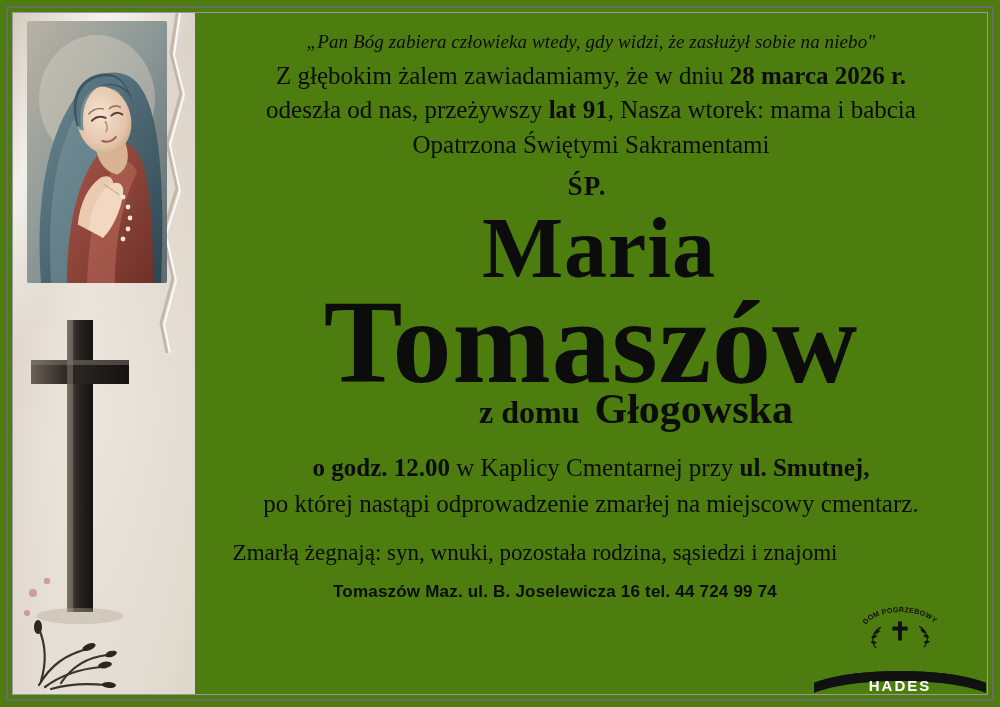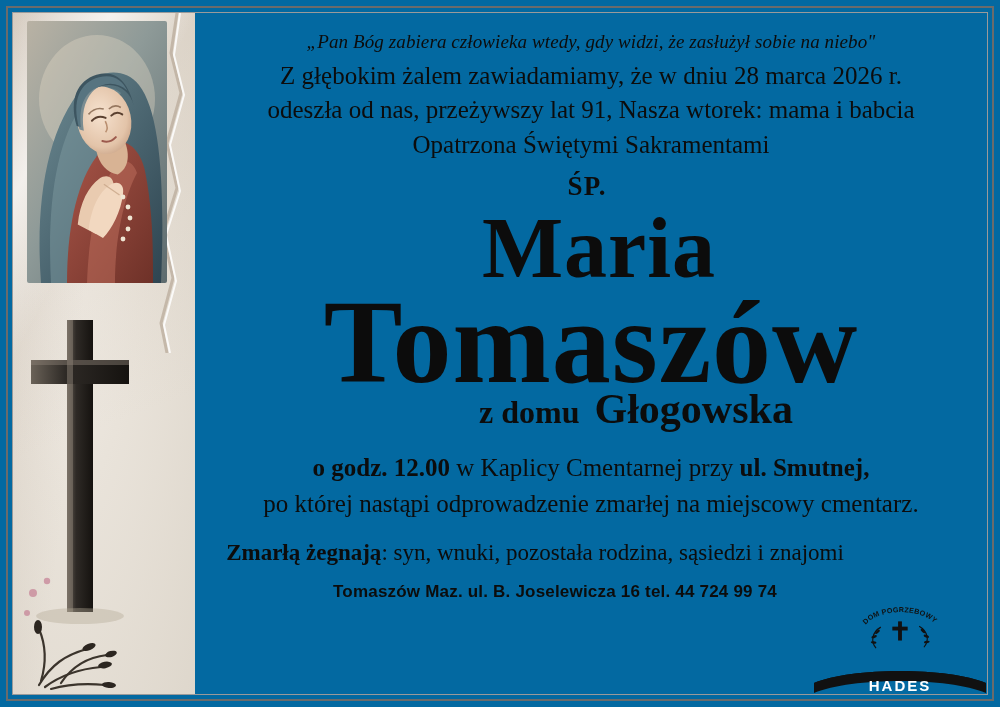--- a/index.html
+++ b/index.html
@@ -12,21 +12,21 @@
     height: 707px;
     font-family: "Liberation Serif", serif;
     overflow: hidden;
   }
 
   #notice {
     position: relative;
     width: 1000px;
     height: 707px;
     box-sizing: border-box;
-    background: #0369a1;
+    background: #4d7c0f;
     overflow: hidden;
   }
 
   
   .outer-border {
     position: absolute;
     left: 6px;
     top: 6px;
     right: 6px;
     bottom: 6px;
@@ -120,21 +120,21 @@
     line-height: 1.25;
     margin: 12px 0 6px 0;
     letter-spacing: 0.1px;
   }
 
   .line1, .line2, .line3 {
     font-size: 25px;
     line-height: 1.3;
     margin: 2px 0;
   }
-  .line1 b, .line2 b { font-weight: normal; }
+  .line1 b, .line2 b { font-weight: bold; }
 
   .sp {
     font-size: 27px;
     font-weight: bold;
     margin: 10px 8px 0 0;
     letter-spacing: 1px;
   }
 
   .firstname {
     font-size: 86px;
@@ -178,21 +178,21 @@
     margin: 3px 0;
   }
   .mass b { font-weight: bold; }
 
   .farewell {
     font-size: 23px;
     margin: 18px 0 0 0;
     padding-right: 120px;
     line-height: 1.3;
   }
-  .farewell b { font-weight: bold; margin-left: 8px; }
+  .farewell b { font-weight: normal; margin-left: 8px; }
 
   .address {
     font-family: "Liberation Sans", sans-serif;
     font-size: 17px;
     font-weight: bold;
     margin: 14px 0 0 0;
     padding-right: 72px;
     letter-spacing: 0.2px;
   }
 

